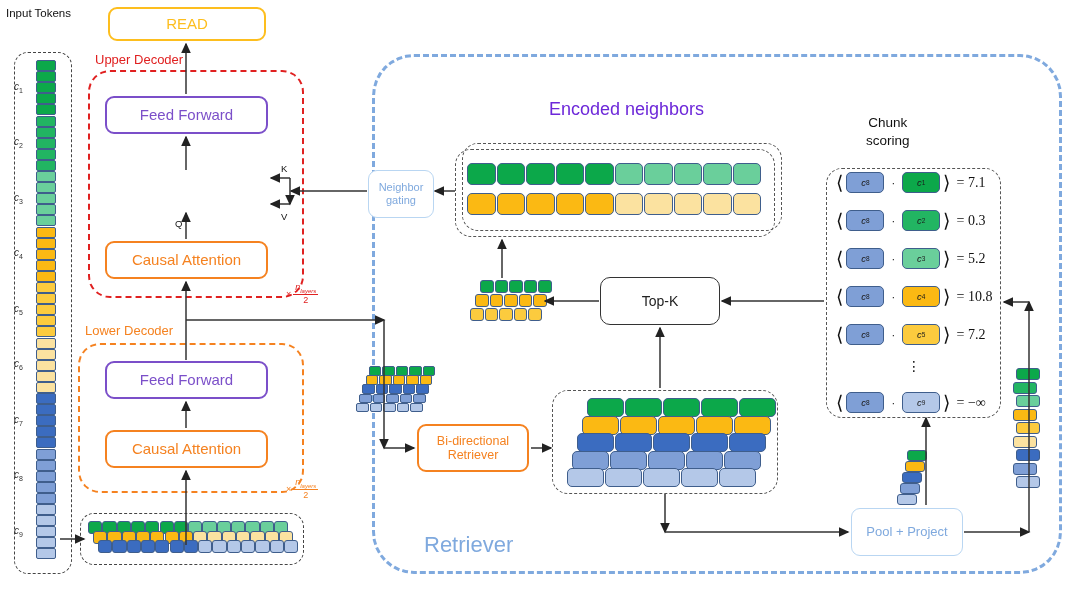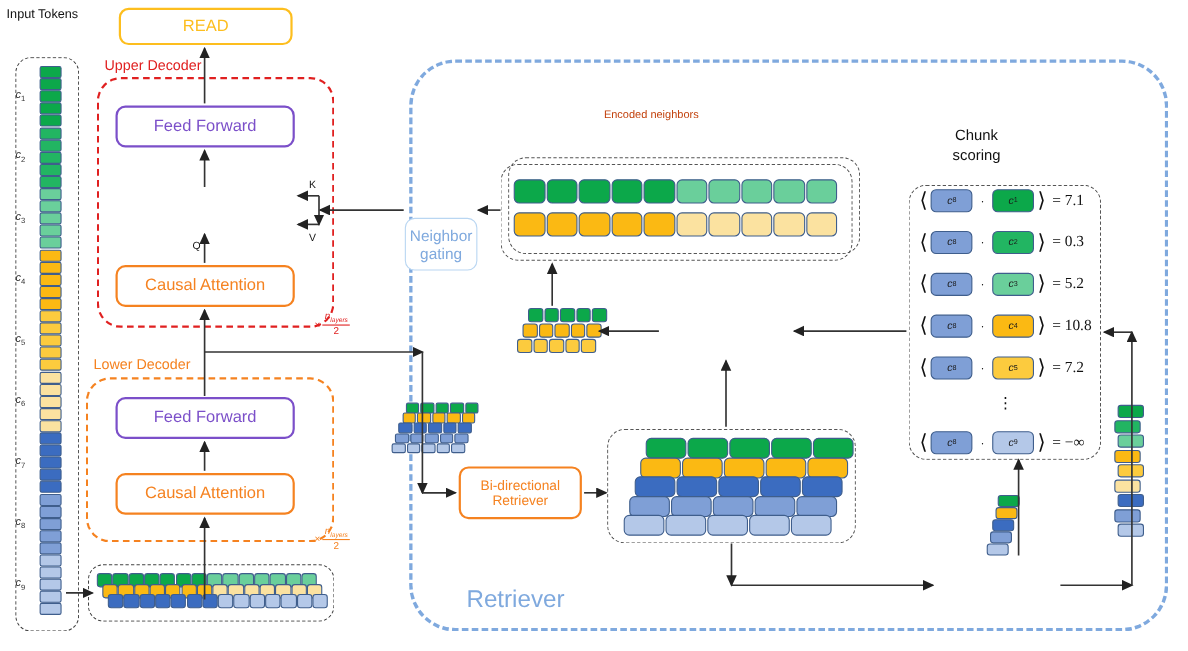--- a/index.html
+++ b/index.html
@@ -15,39 +15,39 @@
   .box{
     position:absolute;box-sizing:border-box;
     display:flex;align-items:center;justify-content:center;
     border-radius:9px;background:#fff;text-align:center;line-height:1.15;
   }
   .box-read{border:2px solid #FDBE1E;color:#FDBE1E;font-size:15px;}
   .box-ff{border:2px solid #7B4FC9;color:#7B4FC9;font-size:15px;}
   .box-cca{border:2px solid #E02020;color:#E02020;font-size:15px;}
   .box-ca{border:2px solid #F58220;color:#F58220;font-size:15px;}
   .box-bidir{border:2px solid #F58220;color:#F58220;font-size:12.5px;}
-  .box-gate{border:1.6px solid #B9D6F2;color:#7FA9DE;font-size:14px;margin-top:28px;}
+  .box-gate{border:1.6px solid #B9D6F2;color:#7FA9DE;font-size:11px;}
   .box-pool{border:1.6px solid #B9D6F2;color:#7FA9DE;font-size:13px;}
   .box-topk{border:1.4px solid #333;color:#222;font-size:14px;border-radius:10px;}
 
   
   .dash{position:absolute;box-sizing:border-box;border-radius:22px;}
   .dash-red{border:2.5px dashed #E02020;}
   .dash-orange{border:2.5px dashed #F58220;}
   .dash-blue{border:3px dashed #7FA9DE;border-radius:42px;}
   .dash-black{border:1.6px dashed #444;border-radius:14px;}
   .dash-black-thin{border:1.4px dashed #555;border-radius:16px;}
 
   
   .lbl{position:absolute;white-space:pre;}
   .lbl-title{font-size:11.5px;color:#111;}
   .lbl-red{font-size:13px;color:#E02020;}
   .lbl-orange{font-size:13px;color:#F58220;}
   .lbl-blue-big{font-size:22px;color:#7FA9DE;}
-  .lbl-mid{font-size:10px;color:#c2410c;}
+  .lbl-mid{font-size:18px;color:#6d28d9;}
   .lbl-chunkscore{font-size:13.5px;color:#111;text-align:center;line-height:1.3;}
   .lbl-kv{font-size:9.5px;color:#111;}
   .lbl-q{font-size:9.5px;color:#111;}
   .lbl-ci{font-size:10px;color:#333;font-style:italic;}
   .lbl-ci sub{font-size:7px;font-style:normal;}
 
   
   .frac{position:absolute;color:#E02020;font-size:9px;display:flex;align-items:center;}
   .frac.orange{color:#F58220;}
   .frac .x{margin-right:2px;font-size:9px;}
@@ -282,20 +282,23 @@
       <div class="cell" style="left: 34px; top: 14px; width: 13.5px; height: 12.5px; background: rgb(251, 185, 19); border-radius: 3px;"></div>
       <div class="cell" style="left: 48.5px; top: 14px; width: 13.5px; height: 12.5px; background: rgb(251, 185, 19); border-radius: 3px;"></div>
       <div class="cell" style="left: 63px; top: 14px; width: 13.5px; height: 12.5px; background: rgb(251, 185, 19); border-radius: 3px;"></div>
       <div class="cell" style="left: 0px; top: 28px; width: 13.5px; height: 12.5px; background: rgb(252, 203, 62); border-radius: 3px;"></div>
       <div class="cell" style="left: 14.5px; top: 28px; width: 13.5px; height: 12.5px; background: rgb(252, 203, 62); border-radius: 3px;"></div>
       <div class="cell" style="left: 29px; top: 28px; width: 13.5px; height: 12.5px; background: rgb(252, 203, 62); border-radius: 3px;"></div>
       <div class="cell" style="left: 43.5px; top: 28px; width: 13.5px; height: 12.5px; background: rgb(252, 203, 62); border-radius: 3px;"></div>
       <div class="cell" style="left: 58px; top: 28px; width: 13.5px; height: 12.5px; background: rgb(252, 203, 62); border-radius: 3px;"></div>
     </div>
 
+  <div class="box box-topk" style="left:600px;top:277px;width:120px;height:48px;">
+    <span>Top-K</span>
+  </div>
 
   <div class="box box-bidir" style="left:417px;top:424px;width:112px;height:48px;">
     <span style="white-space:pre-line;">Bi-directional
 Retriever</span>
   </div>
 
   <div class="dash dash-black-thin" style="left:552px;top:390px;width:226px;height:104px;"></div>
   <div class="abs" id="bidir-stack" style="left:567px;top:398px;">
       <div class="cell" style="left: 20px; top: 0px; width: 37px; height: 19px; background: rgb(12, 168, 74); border-radius: 5px;"></div>
       <div class="cell" style="left: 58px; top: 0px; width: 37px; height: 19px; background: rgb(12, 168, 74); border-radius: 5px;"></div>
@@ -345,20 +348,23 @@
       <div class="cell" style="left: 30.2px; top: 27.6px; width: 12.5px; height: 9.5px; background: rgb(127, 159, 214); border-radius: 2px;"></div>
       <div class="cell" style="left: 43.7px; top: 27.6px; width: 12.5px; height: 9.5px; background: rgb(127, 159, 214); border-radius: 2px;"></div>
       <div class="cell" style="left: 57.2px; top: 27.6px; width: 12.5px; height: 9.5px; background: rgb(127, 159, 214); border-radius: 2px;"></div>
       <div class="cell" style="left: 0px; top: 36.8px; width: 12.5px; height: 9.5px; background: rgb(180, 200, 232); border-radius: 2px;"></div>
       <div class="cell" style="left: 13.5px; top: 36.8px; width: 12.5px; height: 9.5px; background: rgb(180, 200, 232); border-radius: 2px;"></div>
       <div class="cell" style="left: 27px; top: 36.8px; width: 12.5px; height: 9.5px; background: rgb(180, 200, 232); border-radius: 2px;"></div>
       <div class="cell" style="left: 40.5px; top: 36.8px; width: 12.5px; height: 9.5px; background: rgb(180, 200, 232); border-radius: 2px;"></div>
       <div class="cell" style="left: 54px; top: 36.8px; width: 12.5px; height: 9.5px; background: rgb(180, 200, 232); border-radius: 2px;"></div>
     </div>
 
+  <div class="box box-pool" style="left:851px;top:508px;width:112px;height:48px;">
+    <span>Pool + Project</span>
+  </div>
   <div class="abs" id="pool-out-stack" style="left:907px;top:450px;">
       <div class="cell" style="left: 0px; top: 0px; width: 20px; height: 11px; background: rgb(12, 168, 74); border-radius: 3px;"></div>
       <div class="cell" style="left: -2.5px; top: 11px; width: 20px; height: 11px; background: rgb(251, 185, 19); border-radius: 3px;"></div>
       <div class="cell" style="left: -5px; top: 22px; width: 20px; height: 11px; background: rgb(59, 108, 192); border-radius: 3px;"></div>
       <div class="cell" style="left: -7.5px; top: 33px; width: 20px; height: 11px; background: rgb(127, 159, 214); border-radius: 3px;"></div>
       <div class="cell" style="left: -10px; top: 44px; width: 20px; height: 11px; background: rgb(180, 200, 232); border-radius: 3px;"></div>
     </div>
 
   <div class="abs" id="right-chunk-stack" style="left:1016px;top:368px;">
       <div class="cell" style="left: 0px; top: 0px; width: 24px; height: 12px; background: rgb(12, 168, 74); border-radius: 3px;"></div>

